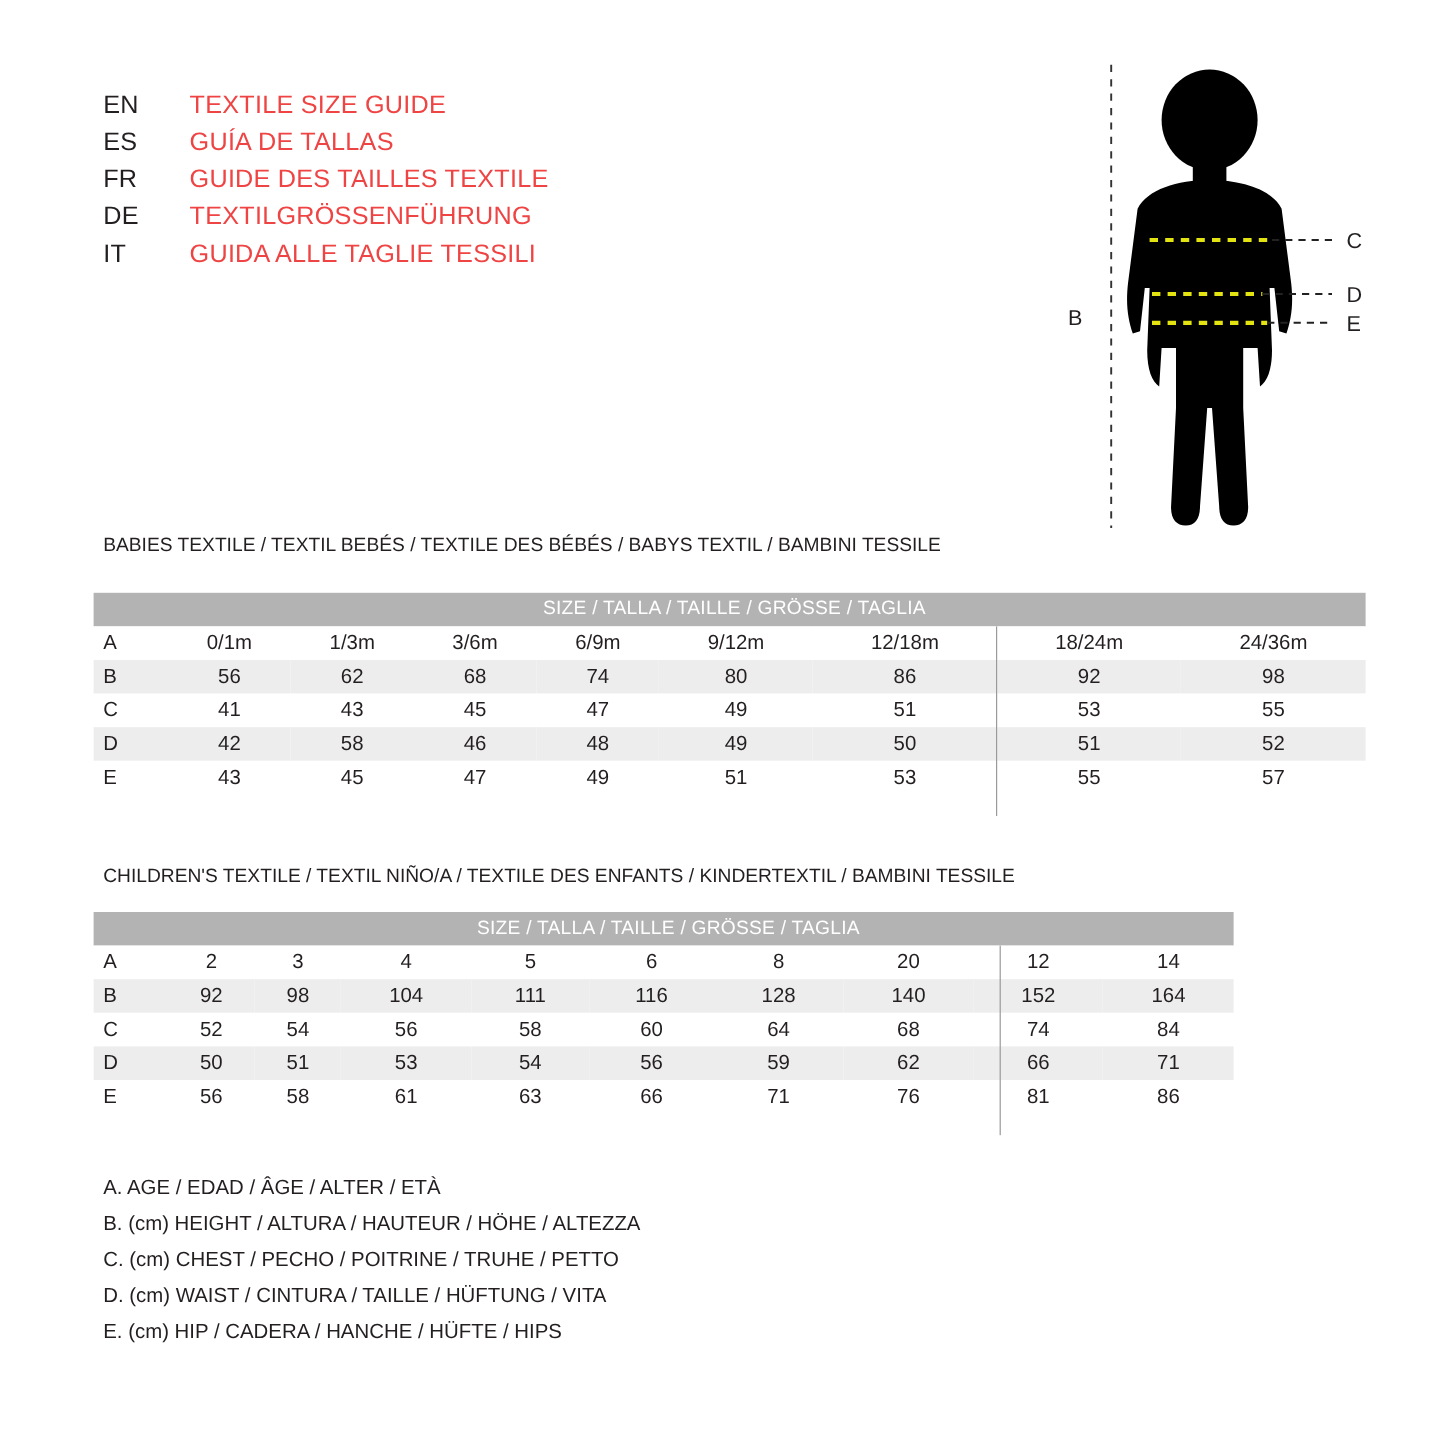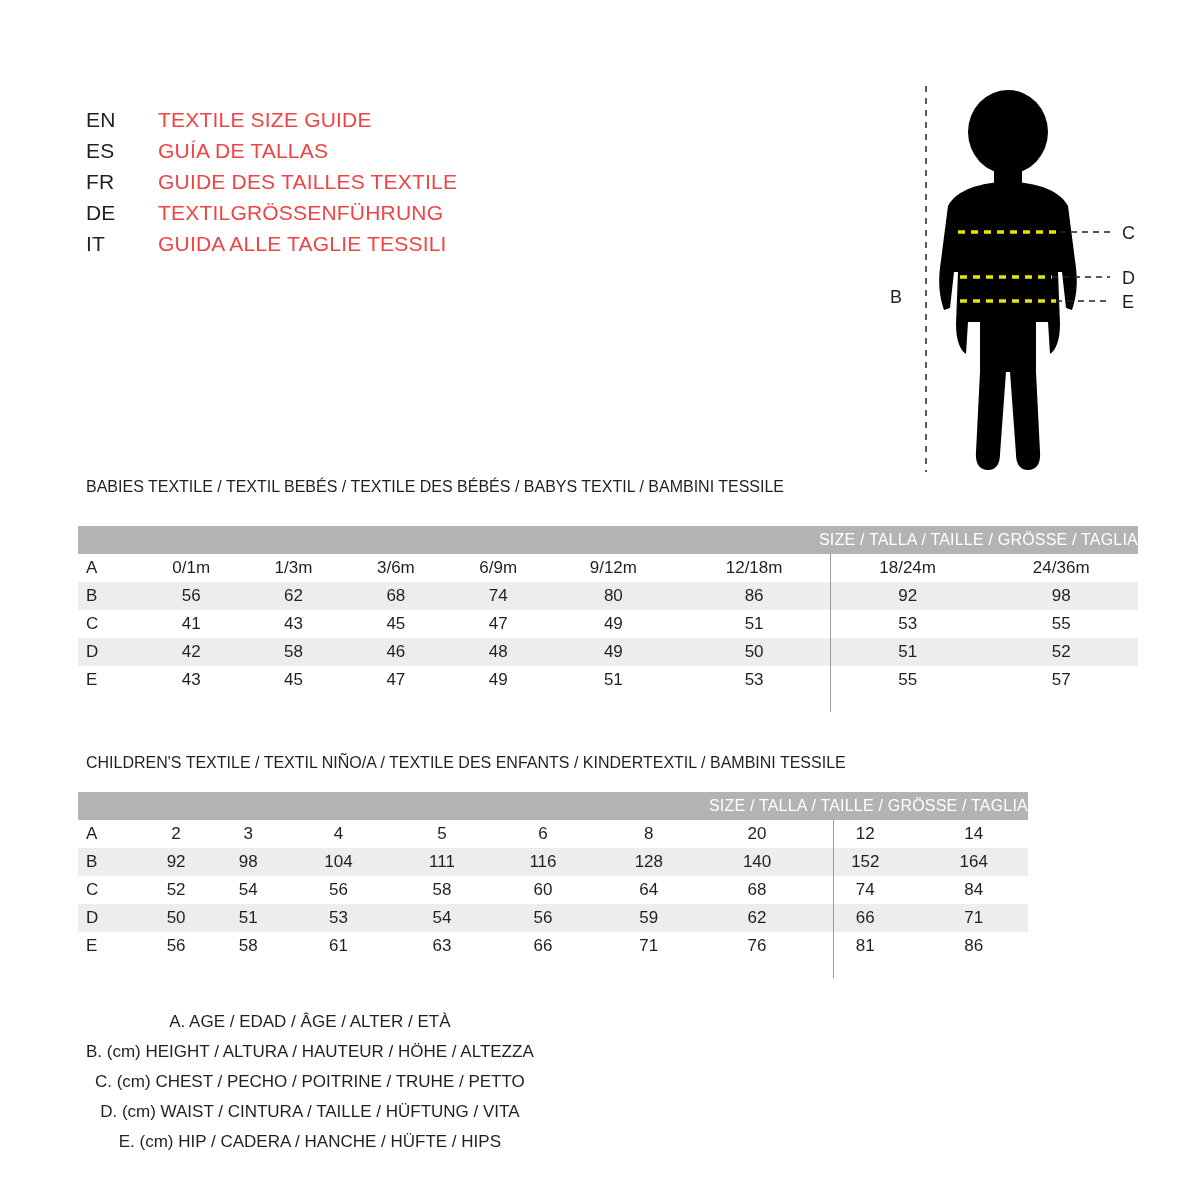--- a/index.html
+++ b/index.html
@@ -12,21 +12,20 @@
     height: 1200px;
     font-family: "Liberation Sans", sans-serif;
     color: #231f20;
     position: relative;
     overflow: hidden;
   }
   .page {
     position: relative;
     width: 1200px;
     height: 1164px;
-    margin-top: 32px;
   }
 
   
   .lang-block {
     position: absolute;
     left: 86px;
     top: 76px;
     width: 560px;
   }
   .lang-row {
@@ -72,21 +71,21 @@
   }
   .tbl td, .tbl th {
     padding: 0;
     margin: 0;
     font-weight: normal;
   }
   .tbl .hdr td {
     background: #b3b3b3;
     color: #ffffff;
     font-size: 16px;
-    text-align: right;
+    text-align: center;
     padding-left: 8px;
     height: 27px;
     letter-spacing: 0.2px;
   }
   .tbl tr.shade td { background: #ededed; }
   .tbl tr.plain td { background: #ffffff; }
   .tbl td.rowlabel {
     text-align: left;
     padding-left: 8px;
     width: 54px;
@@ -106,21 +105,20 @@
   }
 
   
   .legend {
     position: absolute;
     left: 86px;
     top: 975px;
     font-size: 17px;
     line-height: 30px;
     color: #231f20;
-    text-align: center;
   }
   .legend div { white-space: nowrap; }
 </style>
 </head>
 <body>
 
 <div class="page">
 
   <div class="lang-block">
     <div class="lang-row">

